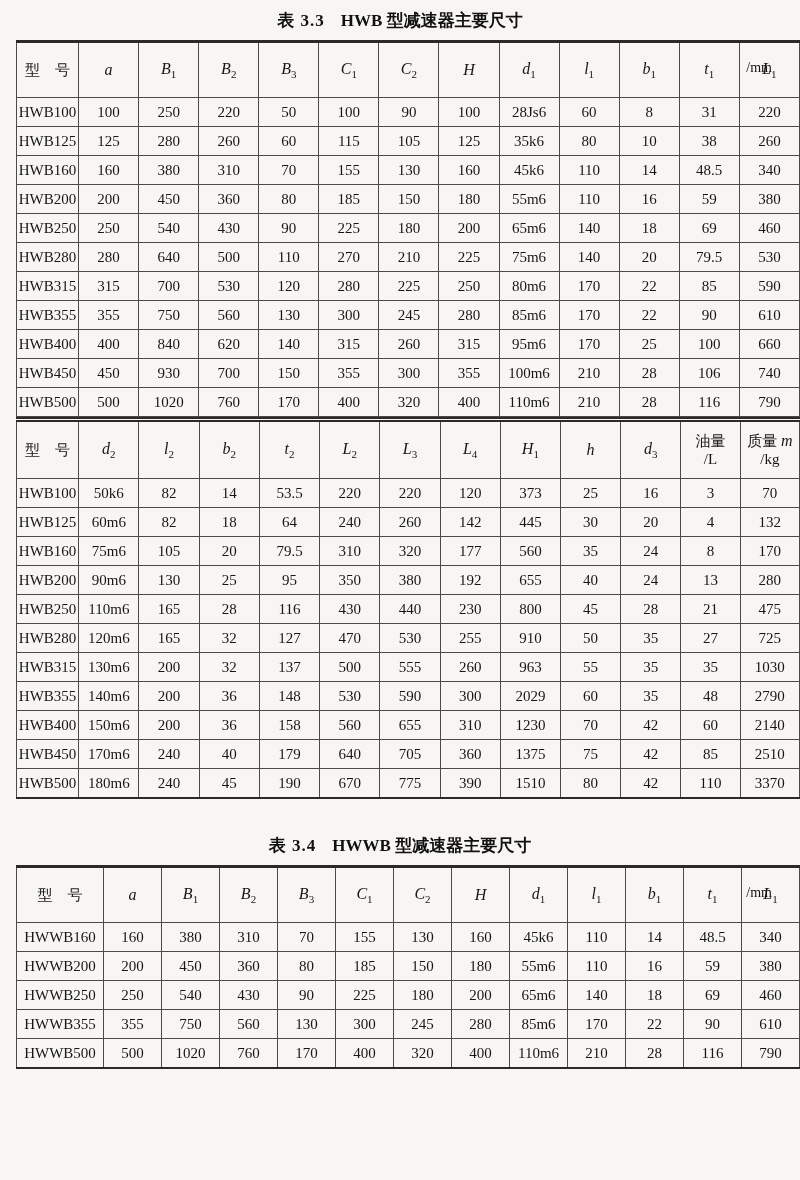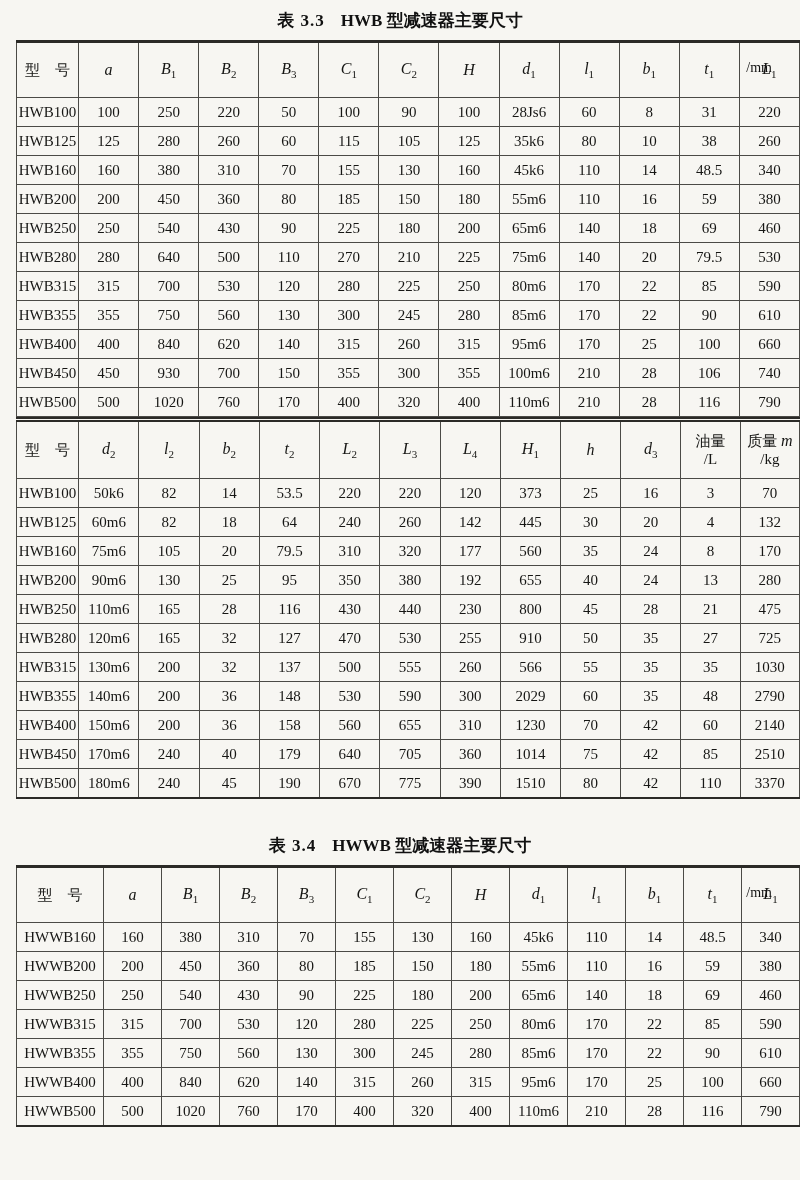--- a/index.html
+++ b/index.html
@@ -402,21 +402,21 @@
         </tr>
         <tr>
           <td>HWB315</td>
           <td>130m6</td>
           <td>200</td>
           <td>32</td>
           <td>137</td>
           <td>500</td>
           <td>555</td>
           <td>260</td>
-          <td>566</td>
+          <td>963</td>
           <td>55</td>
           <td>35</td>
           <td>35</td>
           <td>1030</td>
         </tr>
         <tr>
           <td>HWB355</td>
           <td>140m6</td>
           <td>200</td>
           <td>36</td>
@@ -447,21 +447,21 @@
         </tr>
         <tr>
           <td>HWB450</td>
           <td>170m6</td>
           <td>240</td>
           <td>40</td>
           <td>179</td>
           <td>640</td>
           <td>705</td>
           <td>360</td>
-          <td>1014</td>
+          <td>1375</td>
           <td>75</td>
           <td>42</td>
           <td>85</td>
           <td>2510</td>
         </tr>
         <tr>
           <td>HWB500</td>
           <td>180m6</td>
           <td>240</td>
           <td>45</td>
@@ -556,65 +556,35 @@
           <td>225</td>
           <td>180</td>
           <td>200</td>
           <td>65m6</td>
           <td>140</td>
           <td>18</td>
           <td>69</td>
           <td>460</td>
         </tr>
         <tr>
-          <td>HWWB315</td>
-          <td>315</td>
-          <td>700</td>
-          <td>530</td>
-          <td>120</td>
-          <td>280</td>
-          <td>225</td>
-          <td>250</td>
-          <td>80m6</td>
-          <td>170</td>
-          <td>22</td>
-          <td>85</td>
-          <td>590</td>
-        </tr>
-        <tr>
           <td>HWWB355</td>
           <td>355</td>
           <td>750</td>
           <td>560</td>
           <td>130</td>
           <td>300</td>
           <td>245</td>
           <td>280</td>
           <td>85m6</td>
           <td>170</td>
           <td>22</td>
           <td>90</td>
           <td>610</td>
         </tr>
         <tr>
-          <td>HWWB400</td>
-          <td>400</td>
-          <td>840</td>
-          <td>620</td>
-          <td>140</td>
-          <td>315</td>
-          <td>260</td>
-          <td>315</td>
-          <td>95m6</td>
-          <td>170</td>
-          <td>25</td>
-          <td>100</td>
-          <td>660</td>
-        </tr>
-        <tr>
           <td>HWWB500</td>
           <td>500</td>
           <td>1020</td>
           <td>760</td>
           <td>170</td>
           <td>400</td>
           <td>320</td>
           <td>400</td>
           <td>110m6</td>
           <td>210</td>

